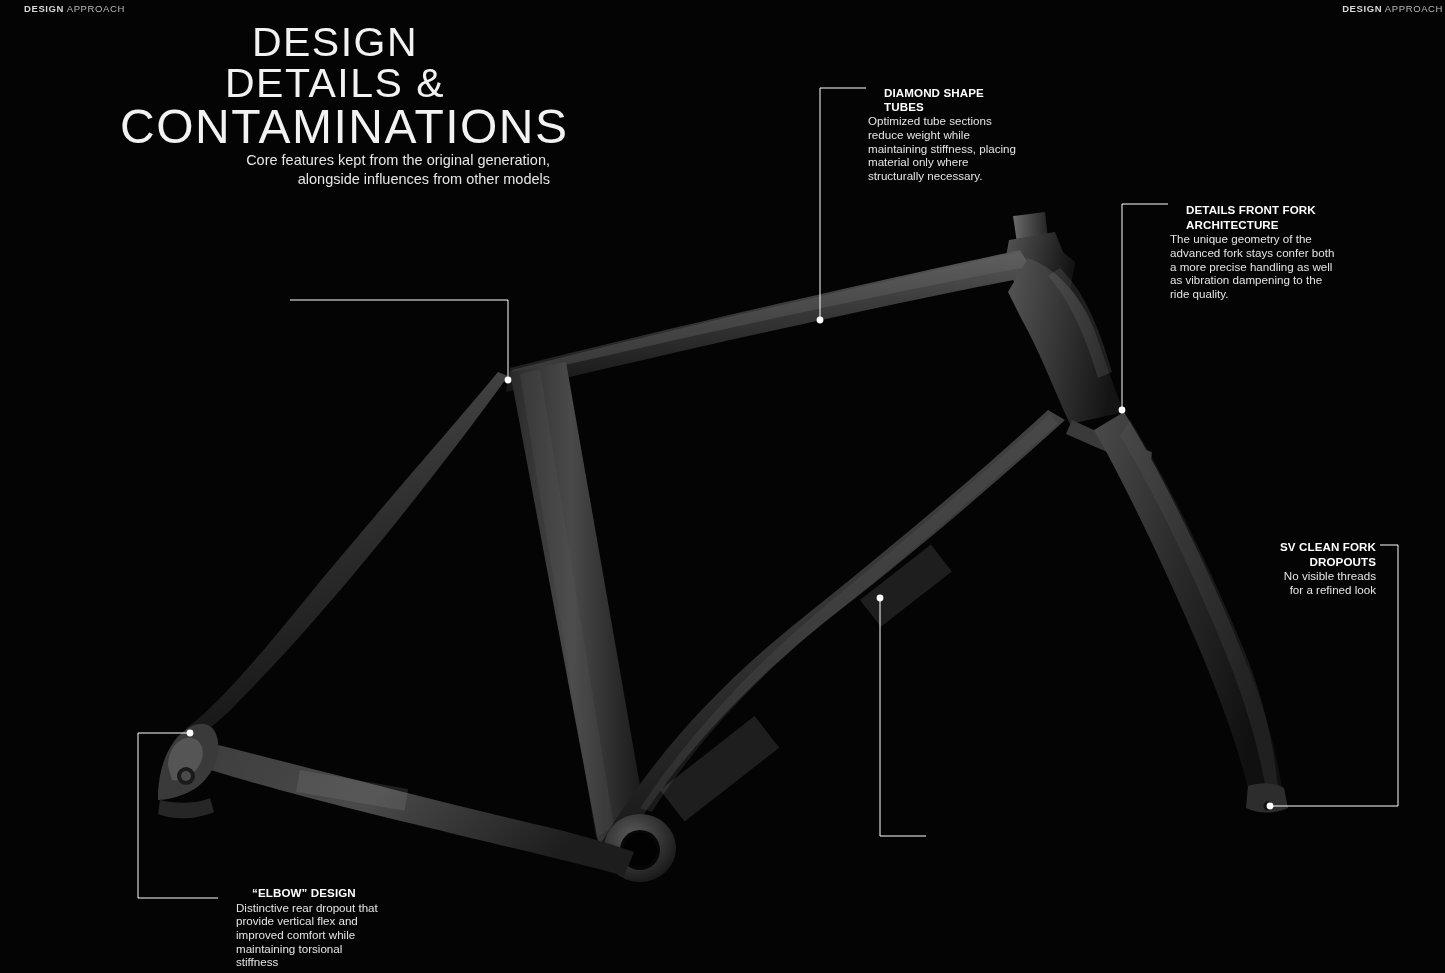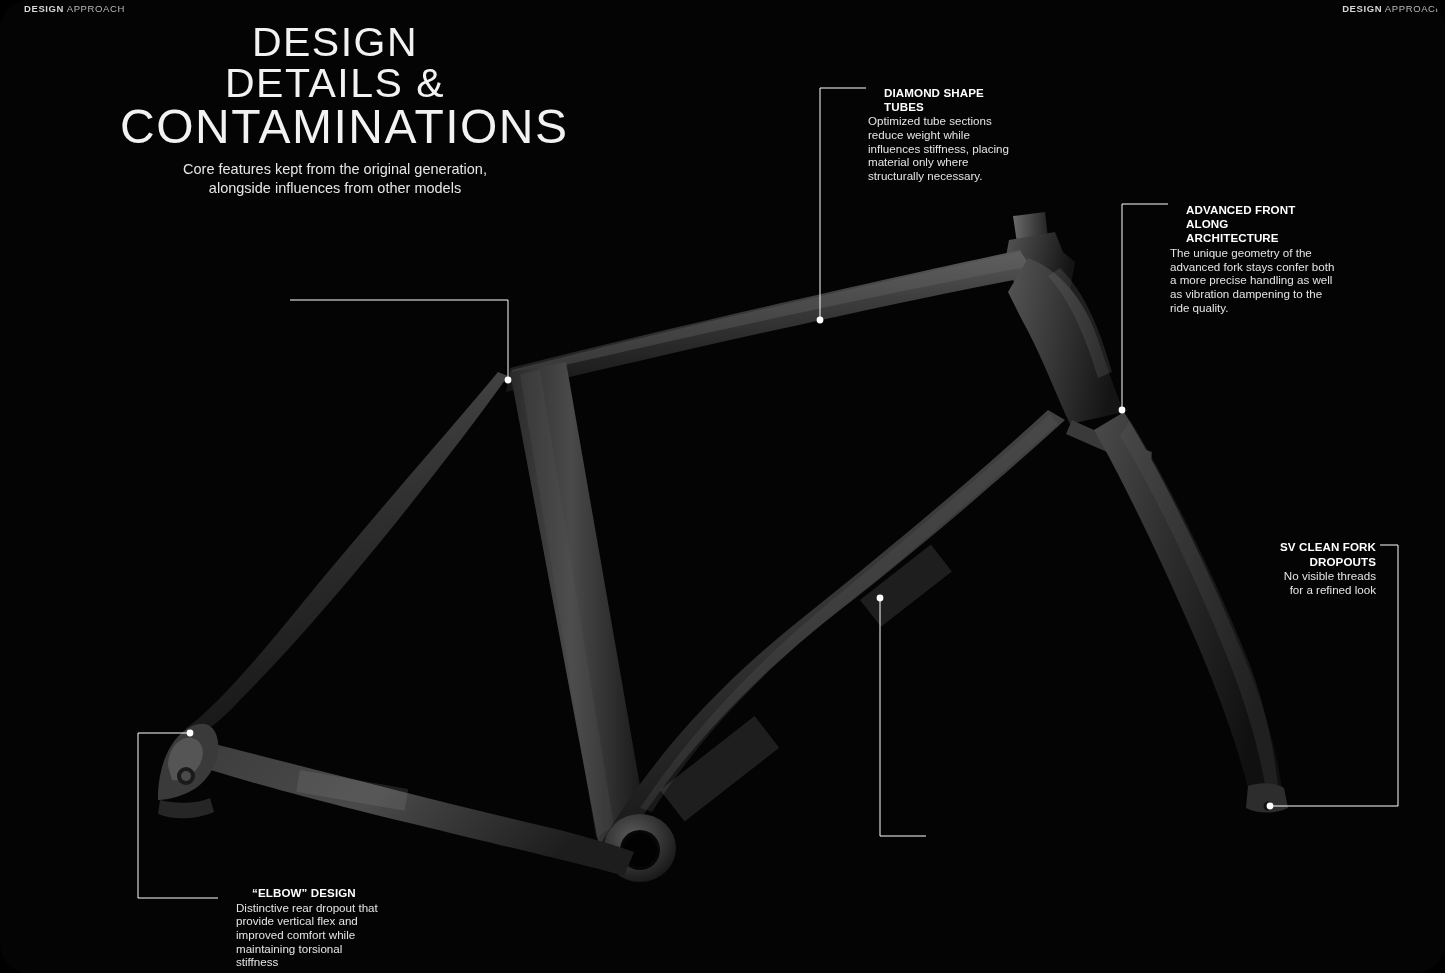--- a/index.html
+++ b/index.html
@@ -12,21 +12,20 @@
   body {
     font-family: "Liberation Sans", sans-serif;
     color: #ffffff;
   }
   #page {
     position: relative;
     width: 1445px;
     height: 973px;
     background: #040404;
     overflow: hidden;
-    border-radius: 29px;
   }
 
   
   .runhead {
     position: absolute;
     top: 3px;
     font-size: 9.5px;
     letter-spacing: 0.6px;
     color: #b9b9b9;
     white-space: nowrap;
@@ -47,25 +46,25 @@
     font-family: "Liberation Sans", sans-serif;
     font-weight: 300;
     color: #f2f2f2;
     letter-spacing: 1.5px;
     line-height: 0.99;
   }
   #title-block .t1 { font-size: 41px; }
   #title-block .t2 { font-size: 41px; }
   #title-block .t3 { font-size: 48px; }
   #title-block .subtitle {
-    margin-top: 9px;
     font-size: 14.5px;
     line-height: 1.35;
     color: #e6e6e6;
     font-weight: 400;
+    text-align: right;
   }
 
   
   #artwork {
     position: absolute;
     left: 0; top: 0;
     width: 1445px; height: 973px;
     pointer-events: none;
   }
 
@@ -226,25 +225,25 @@
 
     <polyline class="lead" points="880,598 880,836 926,836"></polyline>
     <circle class="dot" cx="880" cy="598" r="3.4"></circle>
 
     <polyline class="lead" points="190,733 138,733 138,898 218,898"></polyline>
     <circle class="dot" cx="190" cy="733" r="3.4"></circle>
   </svg>
 
   <div class="callout lalign" style="left:868px; top:86px; width:152px;">
     <div class="head">DIAMOND SHAPE TUBES</div>
-    <div class="body">Optimized tube sections reduce weight while influences stiffness, placing material only where structurally necessary.</div>
+    <div class="body">Optimized tube sections reduce weight while maintaining stiffness, placing material only where structurally necessary.</div>
   </div>
 
   <div class="callout lalign" style="left:1170px; top:203px; width:166px;">
-    <div class="head">ADVANCED FRONT ALONG</div>
+    <div class="head">DETAILS FRONT FORK</div>
     <div class="head">ARCHITECTURE</div>
     <div class="body">The unique geometry of the advanced fork stays confer both a more precise handling as well as vibration dampening to the ride quality.</div>
   </div>
 
 
   <div class="callout ralign" style="left:1218px; top:540px; width:158px;">
     <div class="head">SV CLEAN FORK</div>
     <div class="head">DROPOUTS</div>
     <div class="body">No visible threads</div>
     <div class="body">for a refined look</div>

